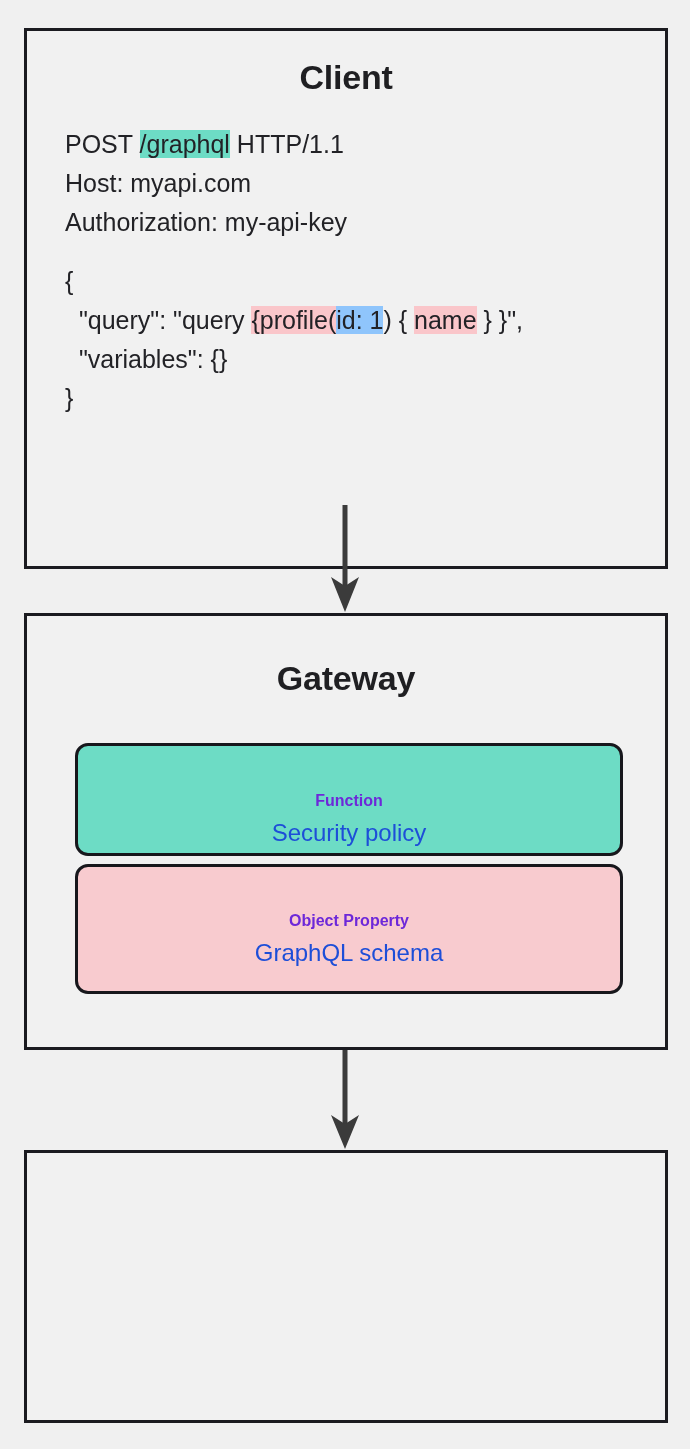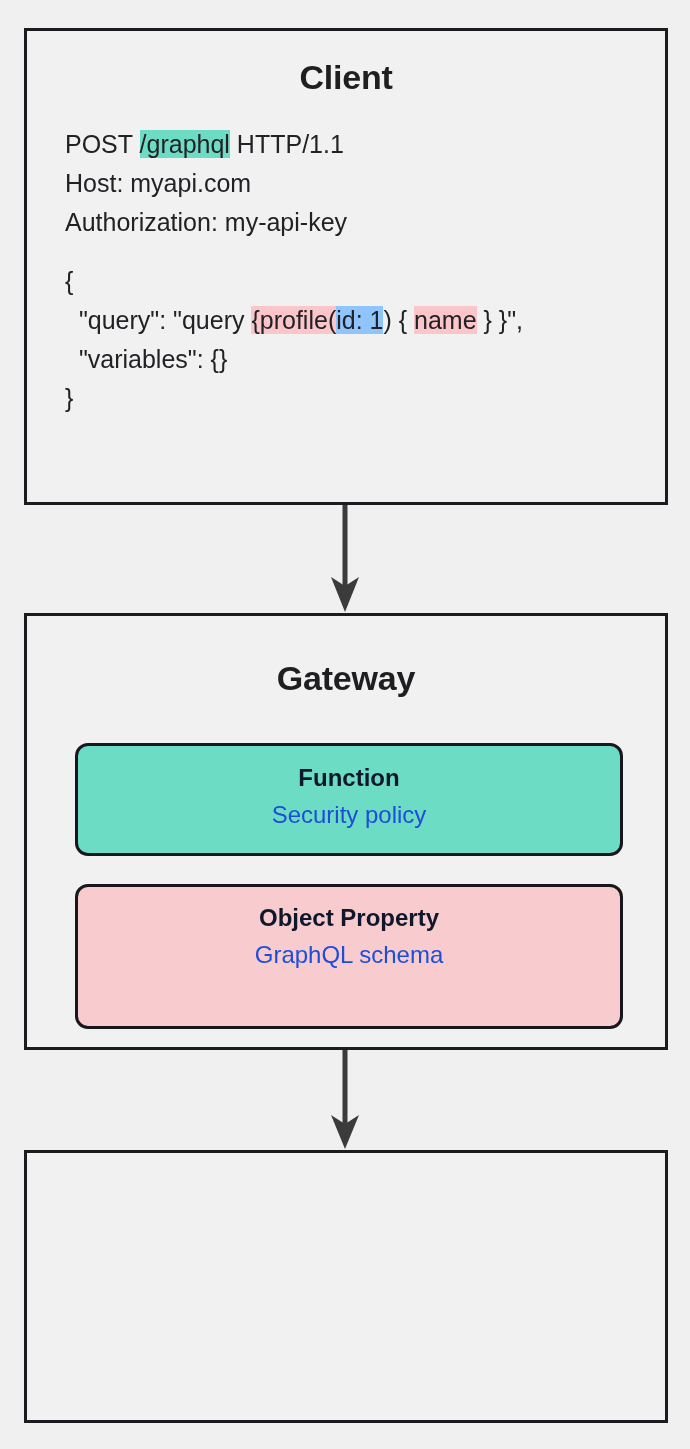--- a/index.html
+++ b/index.html
@@ -23,21 +23,21 @@
 
   
   .stage {
     position: absolute;
     left: 24px;
     width: 644px;
     box-sizing: border-box;
     background: #f1f1f1;
     border: 3px solid #1b1b20;
   }
-  #stage-client  { top: 28px;   height: 477px; }
+  #stage-client  { top: 28px;   height: 541px; }
   #stage-gateway { top: 613px;  height: 437px; }
   #stage-api     { top: 1150px; height: 273px; }
 
   .stage-title {
     text-align: center;
     font-size: 34px;
     font-weight: bold;
     letter-spacing: -0.2px;
     color: #1f1f22;
     margin-top: 28px;
@@ -64,42 +64,43 @@
     position: absolute;
     left: 48px;
     width: 548px;
     box-sizing: border-box;
     border: 3px solid #17171c;
     border-radius: 13px;
     text-align: center;
     padding: 14px 10px 16px;
   }
   .card-title {
-    font-size: 24px;
+    font-size: 16px;
     font-weight: bold;
     line-height: 1.35;
-    color: #0f172a;
+    color: #6d28d9;
+    margin-top: 28px;
   }
   .card-line {
     font-size: 24px;
     line-height: 1.72;
     color: #1d4ed8;
   }
   .card-teal { background: #6ddcc5; }
   .card-pink { background: #f8cbcf; }
   .card-blue { background: #90c6fd; }
 
   #card-function {
     top: 127px;
     height: 113px;
     padding-top: 16px;
   }
   #card-object-property {
-    top: 268px;
-    height: 145px;
+    top: 248px;
+    height: 130px;
     padding-top: 15px;
   }
   #card-object {
     top: 124px;
     height: 113px;
     padding-top: 16px;
   }
 
   
   .arrow {

